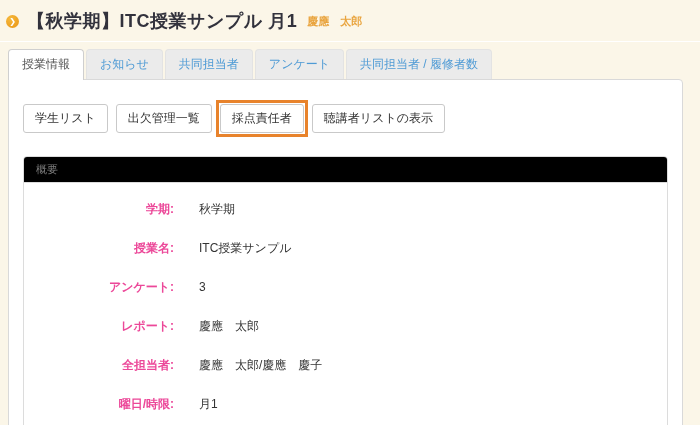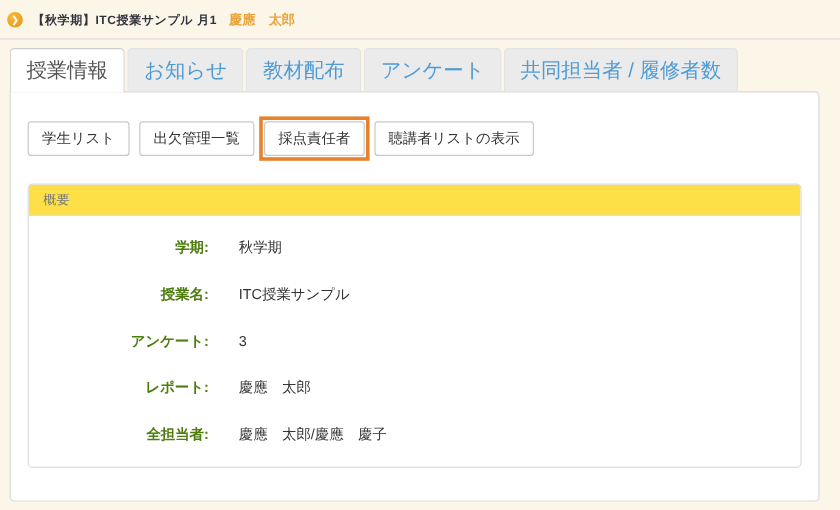--- a/index.html
+++ b/index.html
@@ -16,42 +16,42 @@
   }
   .bullet-icon {
     width: 13px; height: 13px; border-radius: 50%;
     background: radial-gradient(circle at 35% 30%, #f6b93c, #e89413);
     color: #fff; font-size: 8px; line-height: 13px;
     display: flex; align-items: center; justify-content: center;
     font-weight: bold; flex: 0 0 13px;
   }
   .page-title {
     margin-left: 8px;
-    font-size: 10px; font-weight: bold; color: #32323c;
+    font-size: 18px; font-weight: bold; color: #32323c;
     letter-spacing: 0.5px;
   }
   .user-name {
     margin-left: 10px;
     font-size: 11px; font-weight: bold; color: #e9a43e;
     text-decoration: none; cursor: pointer;
   }
   .separator {
     margin-top: 8px;
     height: 1px; background: #9f9f9f;
     border-bottom: 1px solid #ffffff;
   }
   
   .tabs {
     display: flex; gap: 2px;
     padding-left: 8px; margin-top: 7px;
     position: relative; z-index: 2;
   }
   .tab {
     background: #ebebeb; color: #4f9bd5;
-    font-size: 17px; padding: 6px 13px 6px 13px;
+    font-size: 12px; padding: 6px 13px 6px 13px;
     border: 1px solid #e3e3e3; border-bottom: none;
     border-radius: 4px 4px 0 0;
     cursor: pointer; white-space: nowrap;
   }
   .tab.active {
     background: #ffffff; color: #555;
     border-color: #cfcfcf;
     position: relative; margin-bottom: -1px; padding-bottom: 7px;
   }
   
@@ -82,53 +82,53 @@
     padding: 1px; margin: -4px 4px -4px -4px;
   }
   .highlight-wrap .action-btn { margin-right: 0; }
   
   .overview-box {
     margin: 23px 14px 0 14px;
     border: 1px solid #dcdcdc; border-radius: 4px;
     overflow: hidden; background: #fff;
   }
   .overview-header {
-    background: #fde047;
+    background: #000000;
     border-bottom: 1px solid #dcdcdc;
     padding: 5px 12px;
     font-size: 11px; color: #7a7a7a;
   }
   .overview-body { padding: 18px 0 18px 0; }
   .overview-row {
     display: flex; align-items: baseline;
     font-size: 12px; margin-bottom: 22px;
   }
   .overview-row:last-child { margin-bottom: 0; }
   .row-label {
     width: 150px; text-align: right;
-    font-weight: bold; color: #4d7c0f;
+    font-weight: bold; color: #ec4899;
     flex: 0 0 150px;
   }
   .row-value { margin-left: 25px; color: #333; }
 </style>
 </head>
 <body>
 
 <div class="header">
   <span class="bullet-icon">❯</span>
   <span class="page-title">【秋学期】ITC授業サンプル 月1</span>
   <a class="user-name">慶應　太郎</a>
 </div>
 
 <div class="separator"></div>
 
 <div class="tabs">
   <div class="tab active">授業情報</div>
   <div class="tab">お知らせ</div>
-  <div class="tab">教材配布</div>
+  <div class="tab">共同担当者</div>
   <div class="tab">アンケート</div>
   <div class="tab">共同担当者 / 履修者数</div>
 </div>
 
 <div class="panel">
 
   <div class="actions">
     <button class="action-btn">学生リスト</button>
     <button class="action-btn">出欠管理一覧</button>
     <span class="highlight-wrap">
@@ -159,16 +159,20 @@
       <div class="overview-row">
         <span class="row-label">レポート:</span>
         <span class="row-value">慶應　太郎</span>
       </div>
 
       <div class="overview-row">
         <span class="row-label">全担当者:</span>
         <span class="row-value">慶應　太郎/慶應　慶子</span>
       </div>
 
+      <div class="overview-row">
+        <span class="row-label">曜日/時限:</span>
+        <span class="row-value">月1</span>
+      </div>
 
     </div>
   </div>
 </div>
 
 </body></html>

